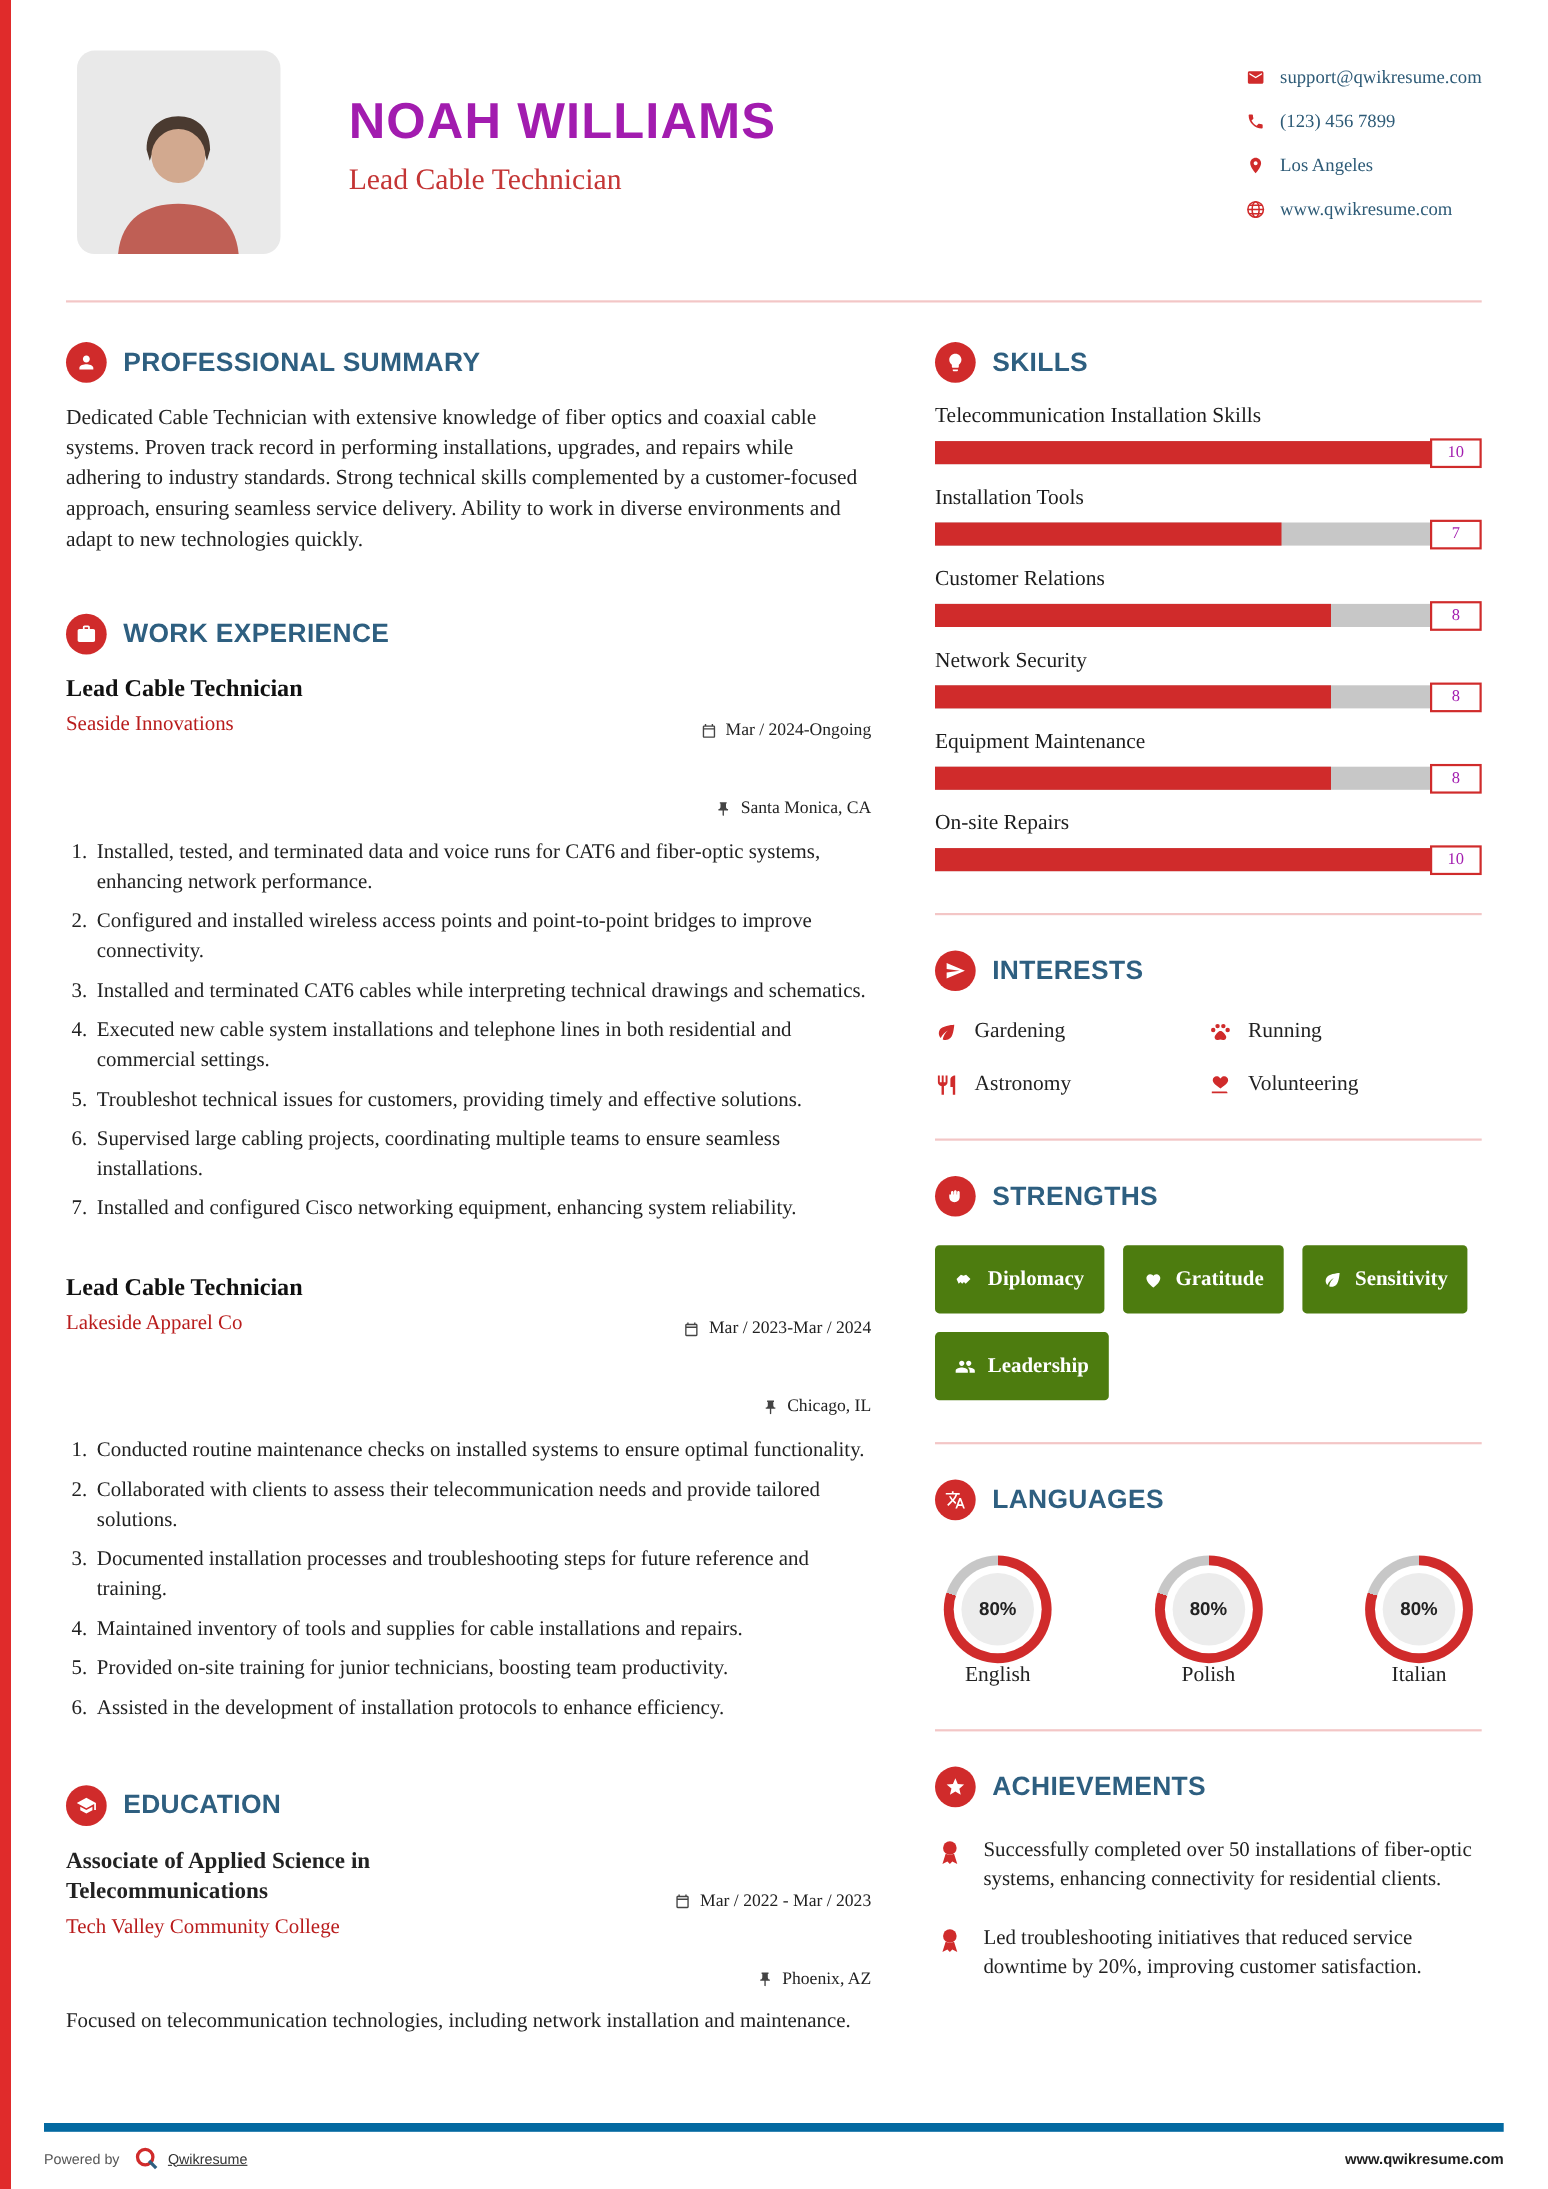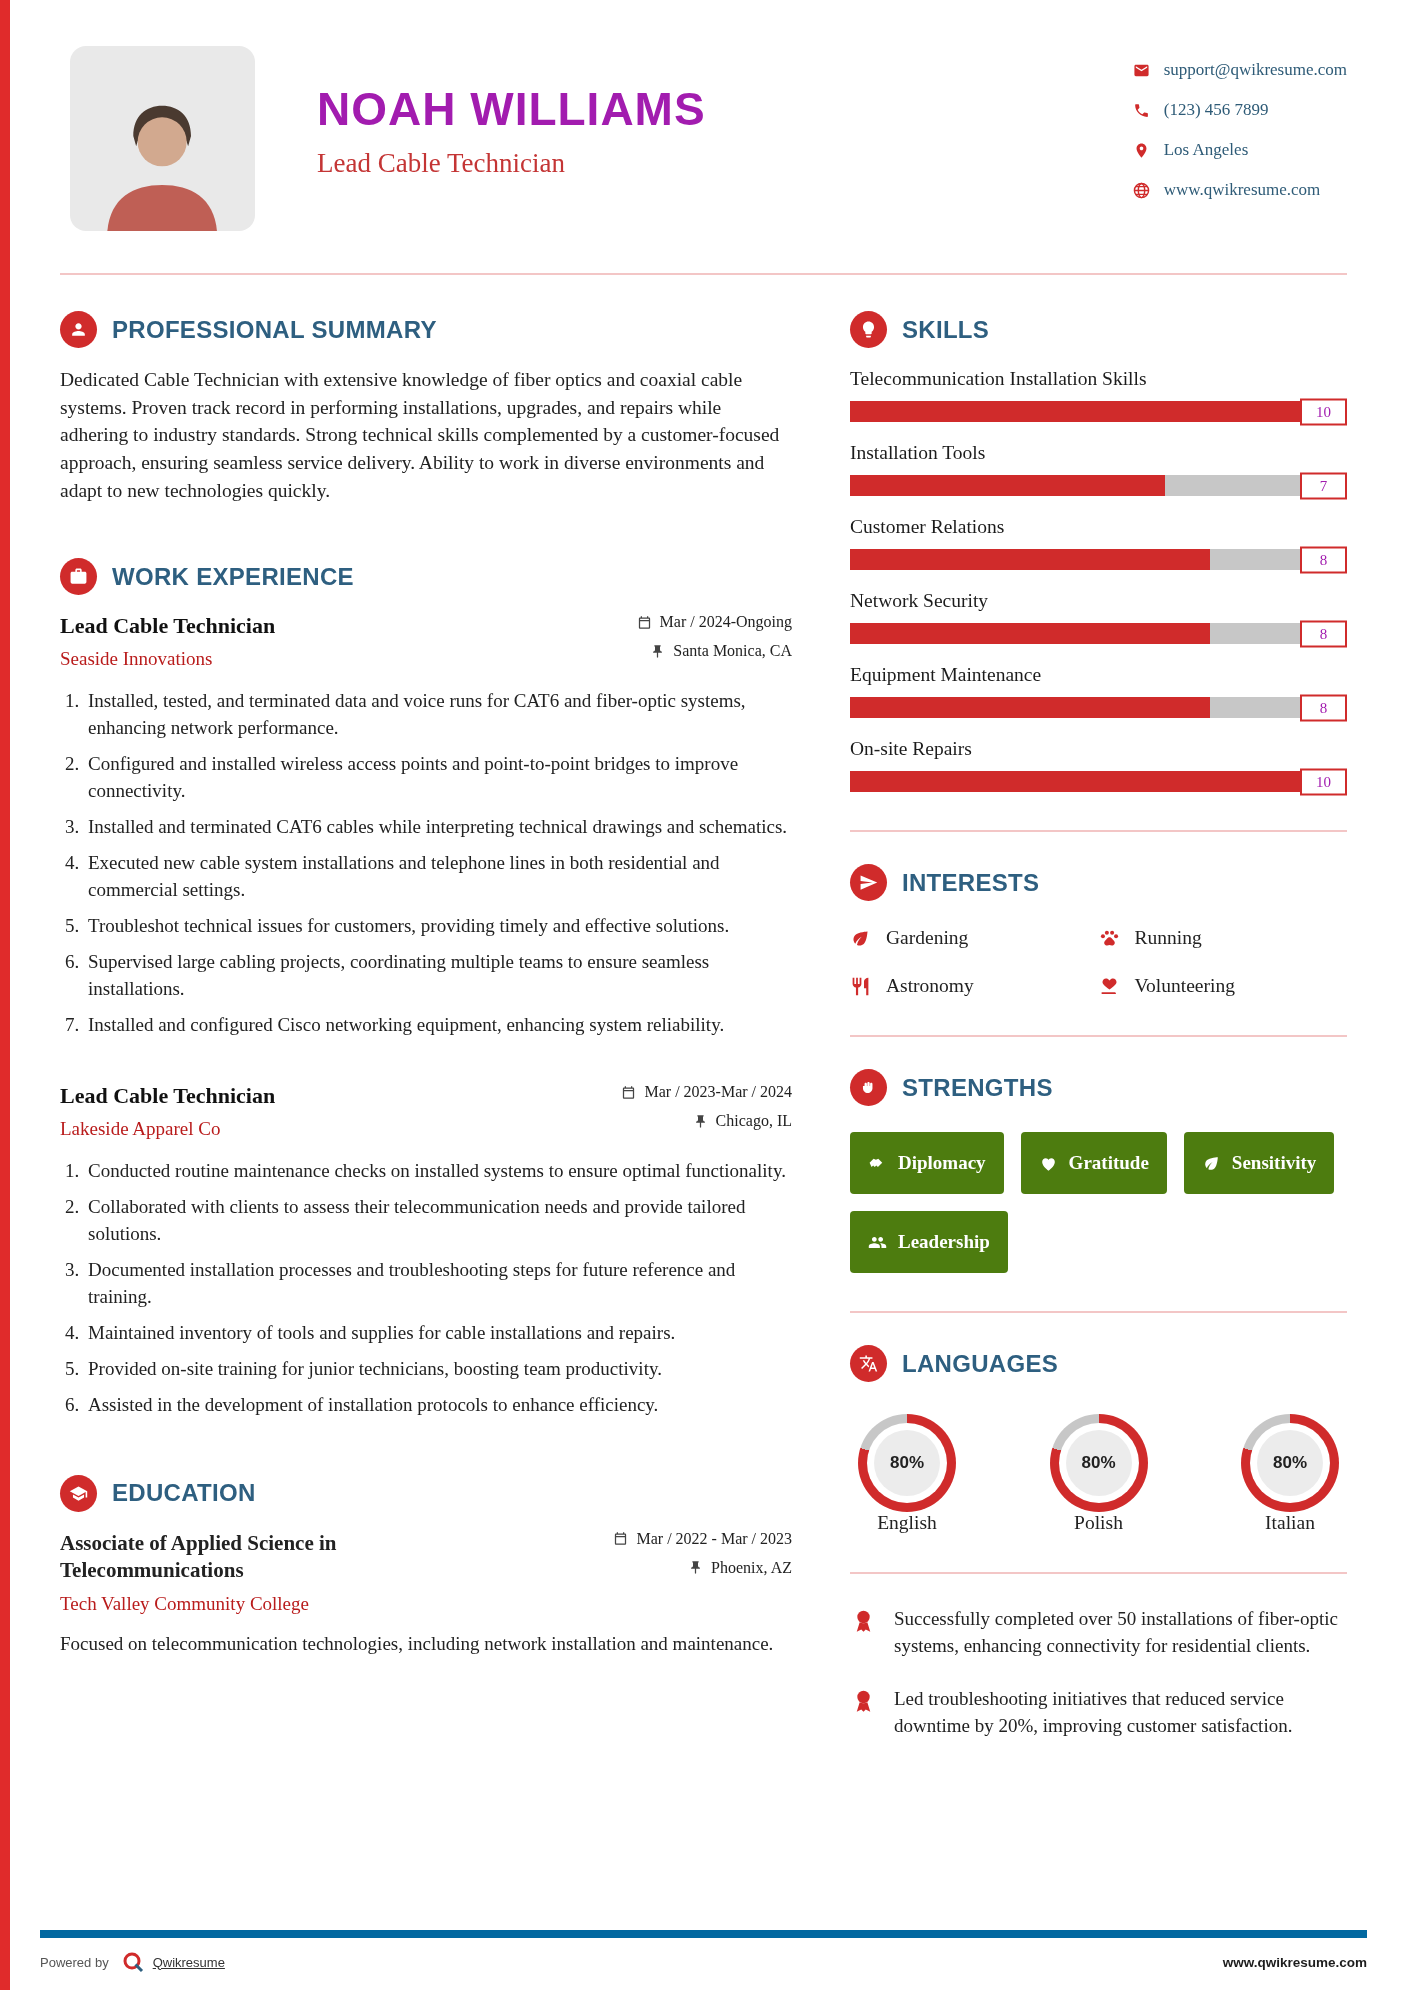--- a/index.html
+++ b/index.html
@@ -39,21 +39,21 @@
   .summary-text { font-size:19.5px; line-height:1.42; margin:0; }
 
   .work-section { margin-top:54px; }
   .edu-section  { margin-top:56px; }
 
   .job + .job { margin-top:44px; }
   .job-head { display:flex; justify-content:space-between; }
   .jt { font-size:22px; font-weight:bold; color:#111; }
   .company { margin-top:9px; font-size:19px; color:#b91c1c; }
   .job-meta { flex:0 0 auto; display:flex; flex-direction:column; gap:11px; align-items:flex-end; font-size:16px; color:#222; text-align:right; max-width:230px; }
-  .meta-row { display:flex; align-items:center; gap:8px; }
+  .meta-row { display:flex; align-items:center; gap:8px;margin-top:42px; }
   .meta-row svg { width:15px; height:15px; fill:#444; flex:0 0 auto; }
   .bullets { margin:18px 0 0; padding-left:24px; font-size:19px; line-height:1.42; }
   .bullets li { margin-bottom:9px; padding-left:4px; }
 
   .edu-head { display:flex; justify-content:space-between; }
   .degree { font-size:21px; font-weight:bold; max-width:430px; line-height:1.3; }
   .edu-desc { margin-top:16px; font-size:19px; line-height:1.42; }
 
   
   .skill { margin-top:20px; }
@@ -459,20 +459,28 @@
                 </div>
             </div>
             <div class="lang-label">Italian</div>
           </div>
         </div>
       </div>
 
       <hr class="right-divider">
 
       <div>
+        <div class="section-head">
+          <span class="sec-icon">
+            <svg viewBox="0 0 24 24">
+                <path d="M12 17.3L18.2 21l-1.6-7 5.4-4.7-7.2-.6L12 2 9.2 8.6 2 9.2l5.5 4.7L5.8 21z"></path>
+              </svg>
+          </span>
+          <span class="sec-title">ACHIEVEMENTS</span>
+        </div>
         <div class="ach-item">
           <svg viewBox="0 0 24 24">
               <circle cx="12" cy="8" r="5.5"></circle>
               <path d="M8.6 12.6L6 21l4-2 2 2 2-2 4 2-2.6-8.4a7.2 7.2 0 01-6.8 0z"></path>
             </svg>
           <p class="ach-text">Successfully completed over 50 installations of fiber-optic systems, enhancing connectivity for residential clients.</p>
         </div>
         <div class="ach-item">
           <svg viewBox="0 0 24 24">
               <circle cx="12" cy="8" r="5.5"></circle>

